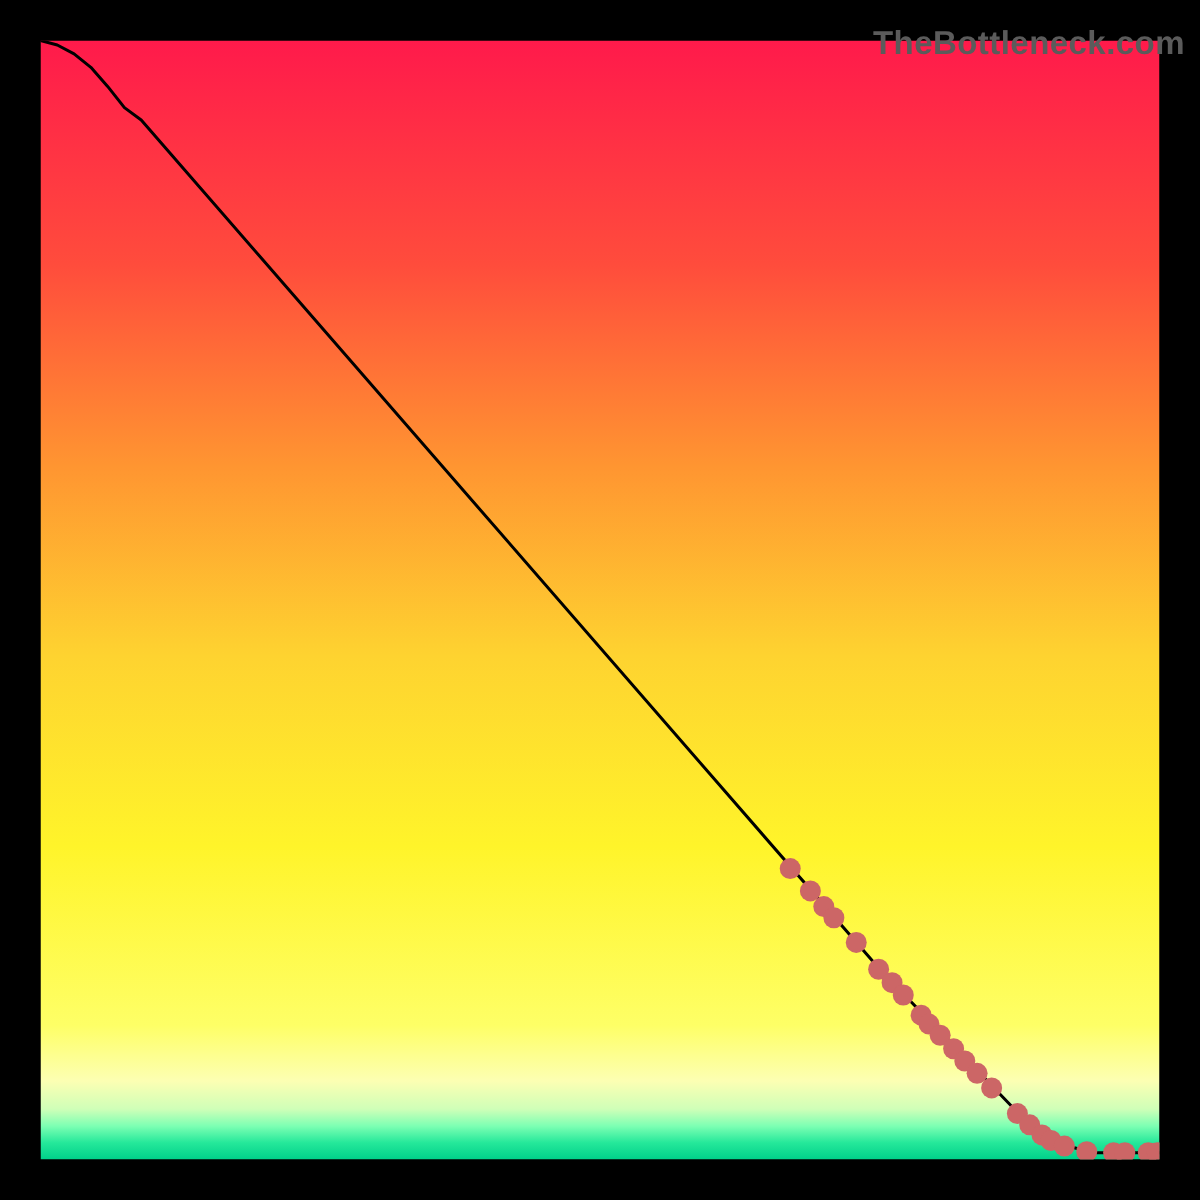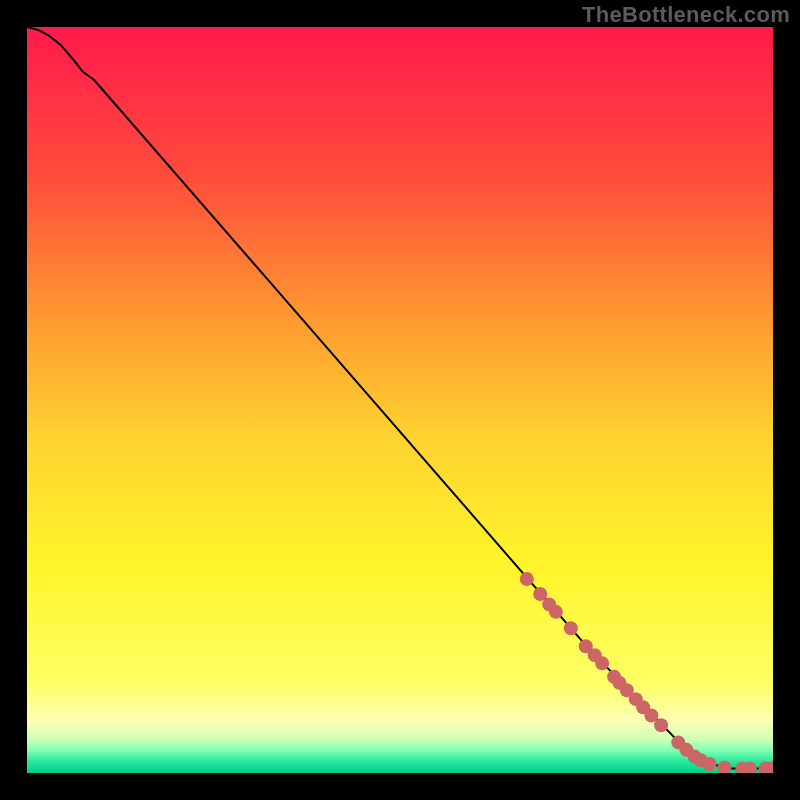--- a/index.html
+++ b/index.html
@@ -12,21 +12,21 @@
     font-family: Arial, Helvetica, sans-serif;
   }
   .outer {
     position: relative;
     width: 800px;
     height: 800px;
     background: #000;
   }
   .watermark {
     position: absolute;
-    top: 2px;
+    top: 16px;
     right: 10px;
     color: #5b5b5b;
     font-size: 22px;
     font-weight: bold;
     letter-spacing: 0.3px;
     z-index: 10;
   }
   .plot {
     position: absolute;
     left: 27px;

